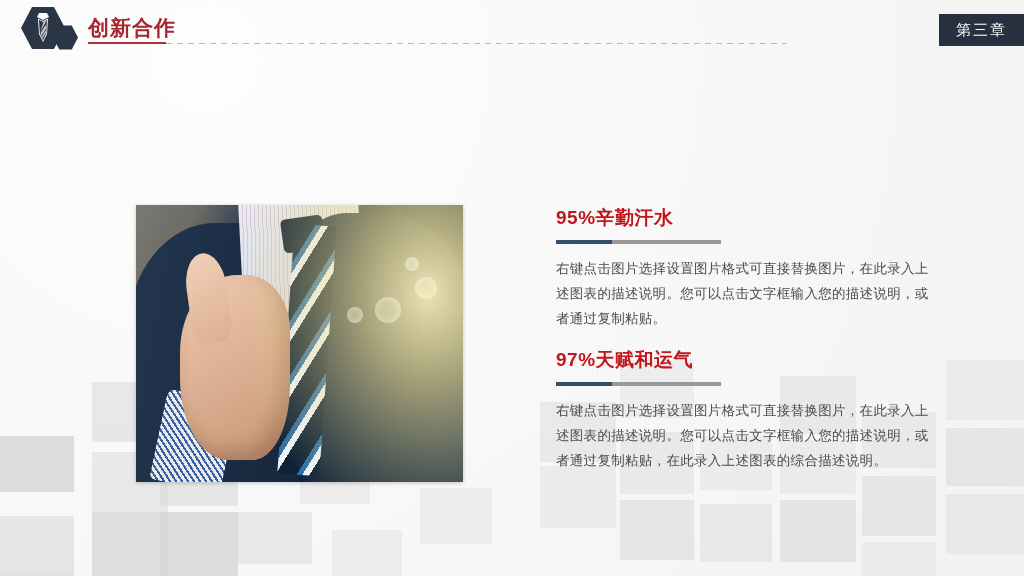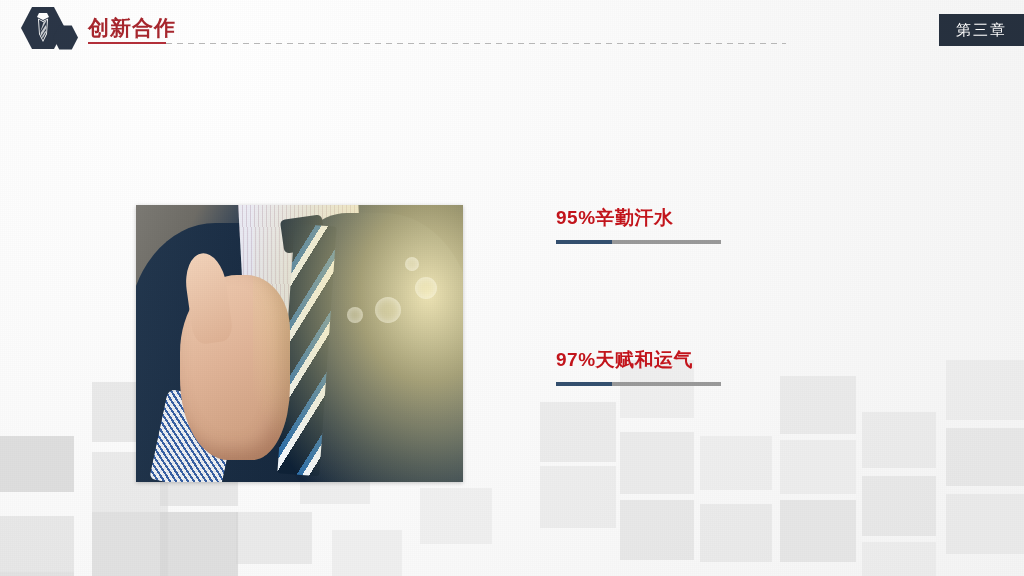--- a/index.html
+++ b/index.html
@@ -199,24 +199,26 @@
     <div class="bokeh" style="right:62px;top:92px;width:26px;height:26px;"></div>
     <div class="bokeh" style="right:100px;top:102px;width:16px;height:16px;"></div>
   </div>
 
   <div class="block one">
     <div class="b-head">95%辛勤汗水</div>
     <div class="b-rule">
       <span class="d"></span>
       <span class="g"></span>
     </div>
+    <div class="b-body">右键点击图片选择设置图片格式可直接替换图片，在此录入上述图表的描述说明。您可以点击文字框输入您的描述说明，或者通过复制粘贴。</div>
   </div>
 
   <div class="block two">
     <div class="b-head">97%天赋和运气</div>
     <div class="b-rule">
       <span class="d"></span>
       <span class="g"></span>
     </div>
+    <div class="b-body">右键点击图片选择设置图片格式可直接替换图片，在此录入上述图表的描述说明。您可以点击文字框输入您的描述说明，或者通过复制粘贴，在此录入上述图表的综合描述说明。</div>
   </div>
 
   <div class="noise"></div>
 </div>
 
 </body></html>

